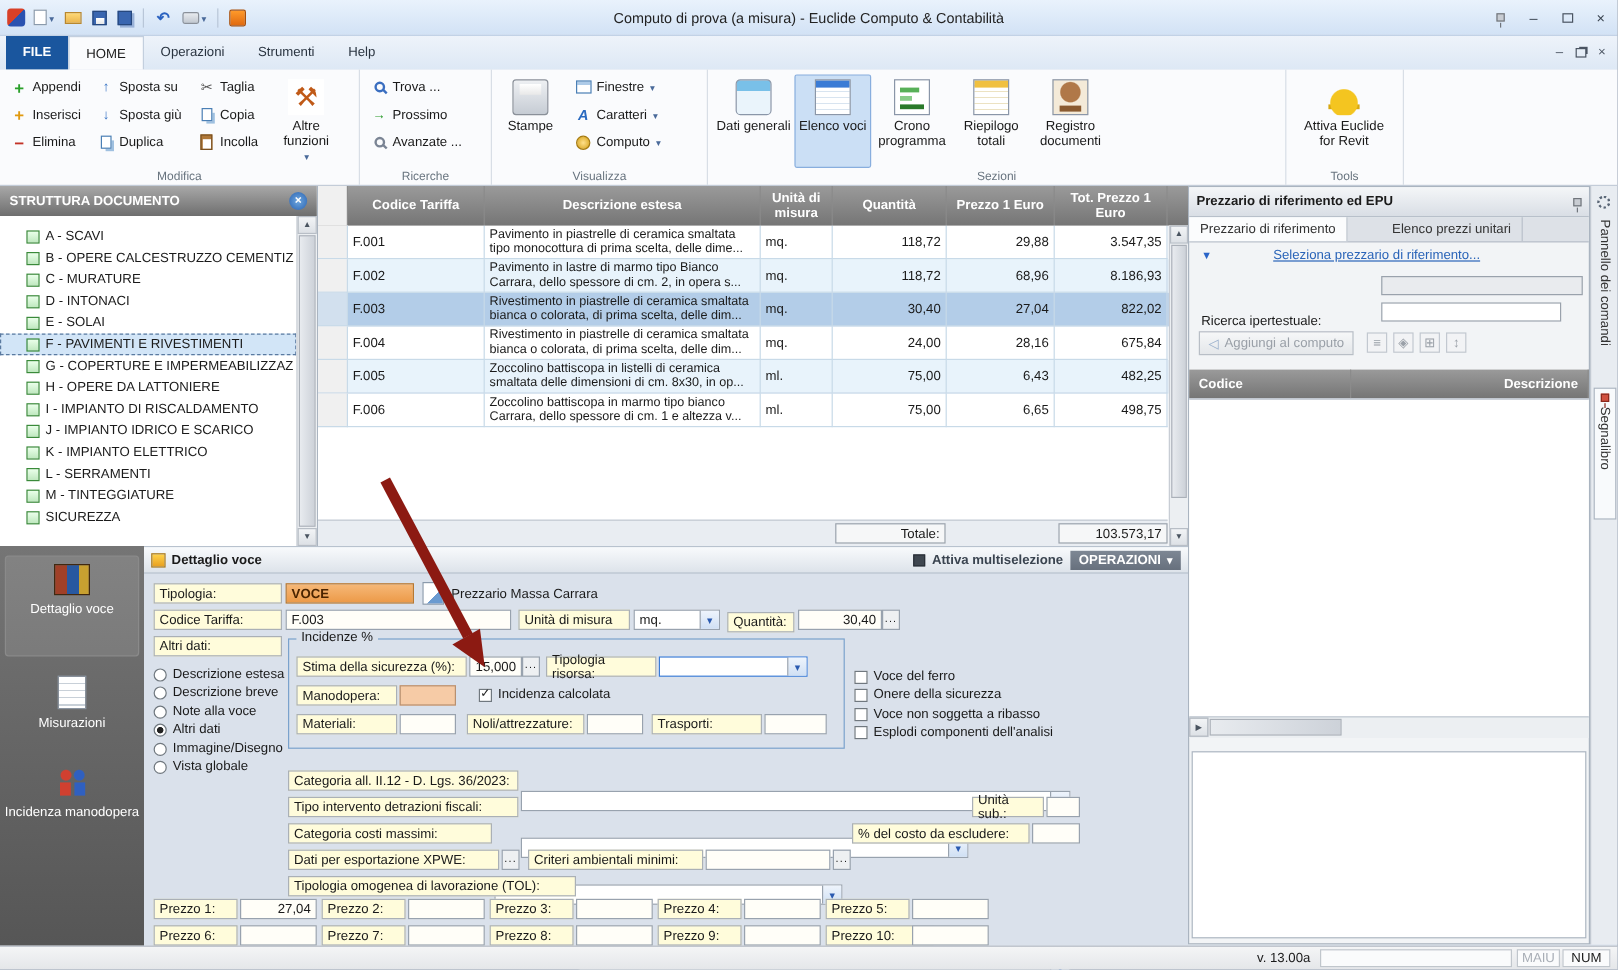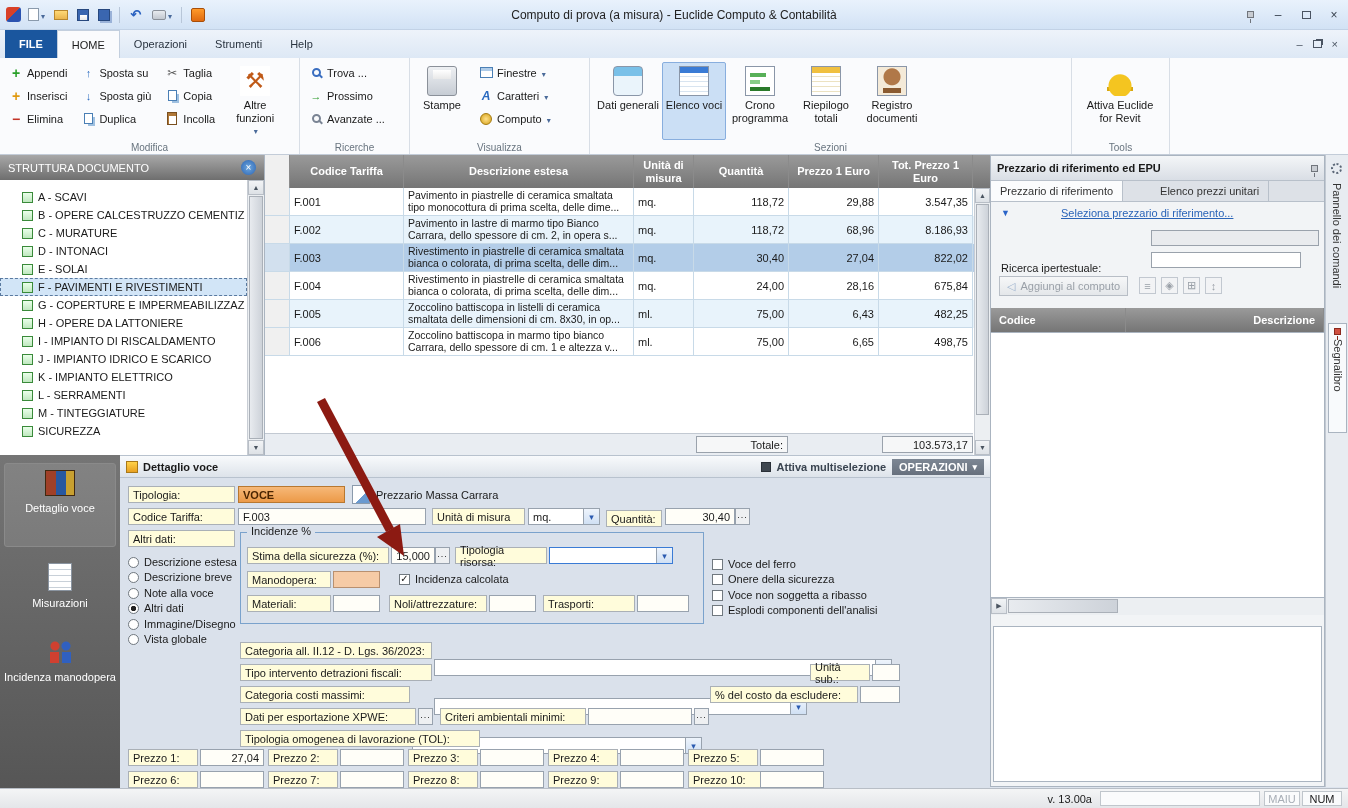--- a/index.html
+++ b/index.html
@@ -80,21 +80,21 @@
   .i-riep { background-image:linear-gradient(#f0c040,#f0c040),repeating-linear-gradient(#fff 0 4px,#ece2c2 4px 5px); background-size:100% 6px,100% 100%; background-repeat:no-repeat,repeat; }
   .i-reg { background:radial-gradient(circle at 50% 35%,#b07848 0 8px,transparent 9px) no-repeat, linear-gradient(#8a5a30,#8a5a30) no-repeat 5px 21px/18px 5px, #f4ead8; }
   .i-gior { background-image:linear-gradient(#d04040,#d04040),repeating-linear-gradient(90deg,#fff 0 5px,#d8d8d8 5px 6px); background-size:100% 7px,100% 100%; background-repeat:no-repeat,repeat; }
   .i-hat { border:none; background:radial-gradient(circle at 50% 66%,#f4c520 0 11px,transparent 12px) no-repeat, linear-gradient(#d8a810,#d8a810) no-repeat 2px 21px/26px 4px; }
   .i-print { background:linear-gradient(#fff,#e8e8e8) center 3px/18px 9px no-repeat, linear-gradient(#eef0f3,#c6ccd4); border:1px solid #8a9099; border-radius:3px; }
   .i-tools { border:none; display:flex; align-items:center; justify-content:center; color:#c05a18; font-size:22px; }
   .i-tools::before { content:"⚒"; }
 
   
   .tree { position:absolute; left:0; top:155px; width:265px; height:300px; background:#fff; border-right:1px solid #aab4c0; }
-  .tree-head { height:25px; background:linear-gradient(#a8a8a8,#6e6e6e); color:#fff; font-weight:normal;
+  .tree-head { height:25px; background:linear-gradient(#a8a8a8,#6e6e6e); color:#fff; font-weight:bold;
     display:flex; align-items:center; padding:0 8px;gap:28px; }
   .tree-close { margin-left:auto; width:15px; height:15px; border-radius:50%;
     background:radial-gradient(#6fa8e0,#2a62b0); color:#fff; font-size:10px; display:flex; align-items:center; justify-content:center; }
   .tree-body { position:absolute; top:25px; bottom:0; left:0; right:17px; overflow:hidden; padding-top:8px; }
   .titem { display:flex; align-items:center; gap:5px; height:18px; padding-left:22px; white-space:nowrap; overflow:hidden; }
   .titem.sel { background:#d2e5f7; outline:1px dashed #5a7aa0; outline-offset:-1px; }
   .t-ic { width:11px; height:11px; border:1px solid #3a8a3a; background:linear-gradient(#eaffea,#bfe8bf); flex:0 0 auto; }
 
   
   .sb-v { position:absolute; top:25px; bottom:0; right:0; width:17px; background:#eceff2; border-left:1px solid #c8cdd4; }

